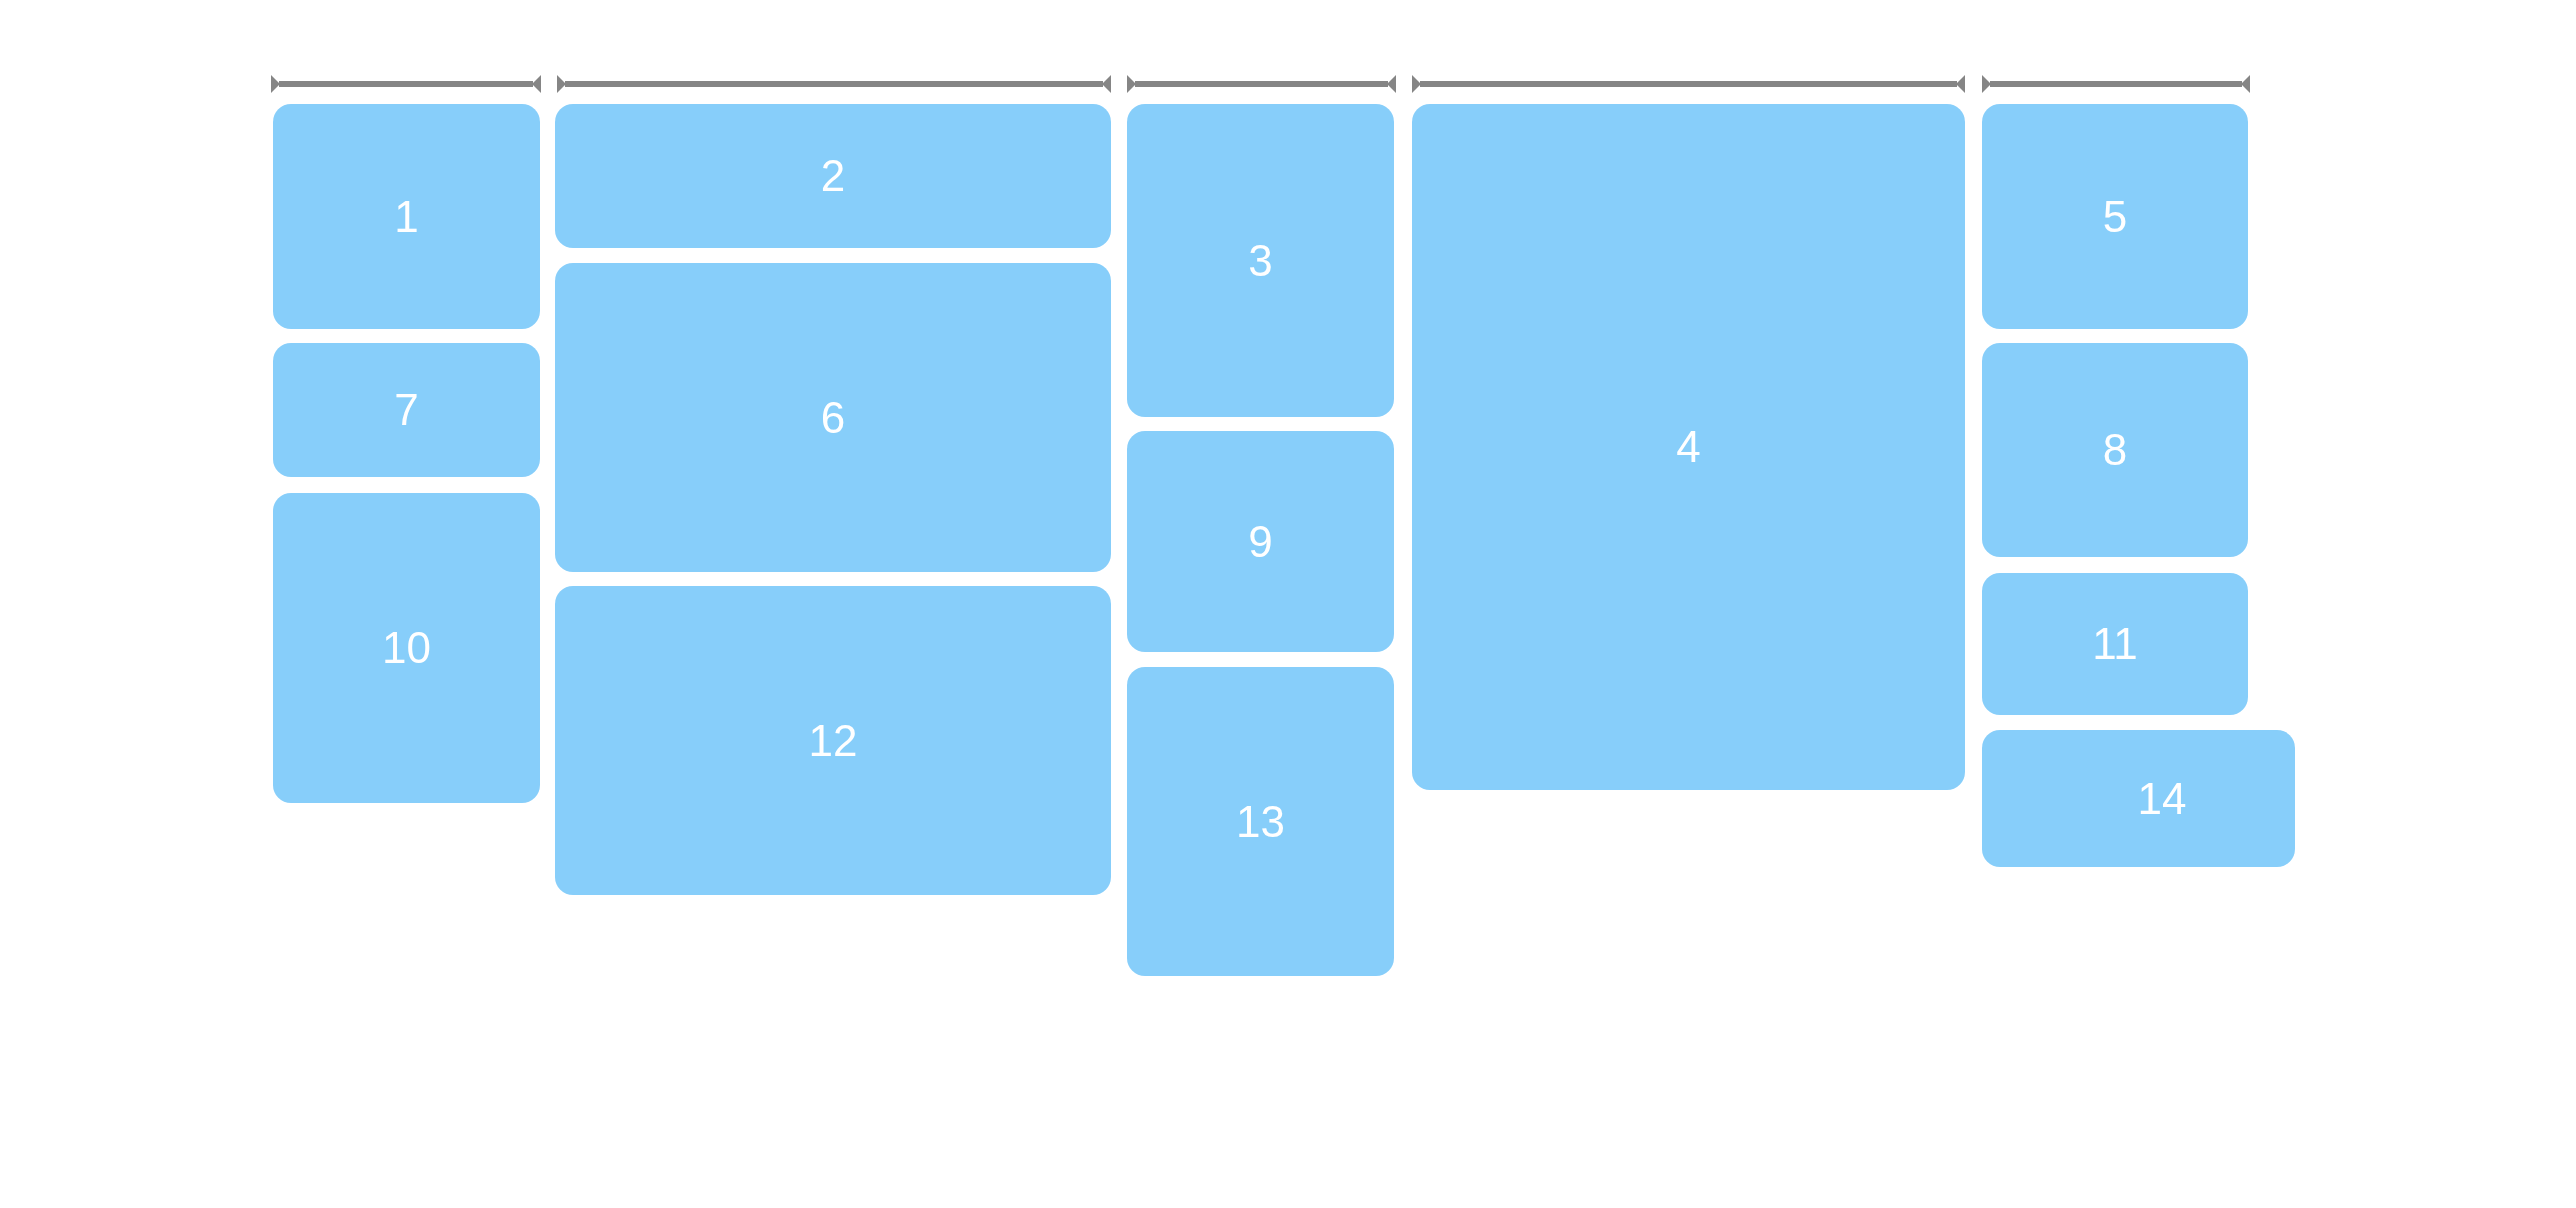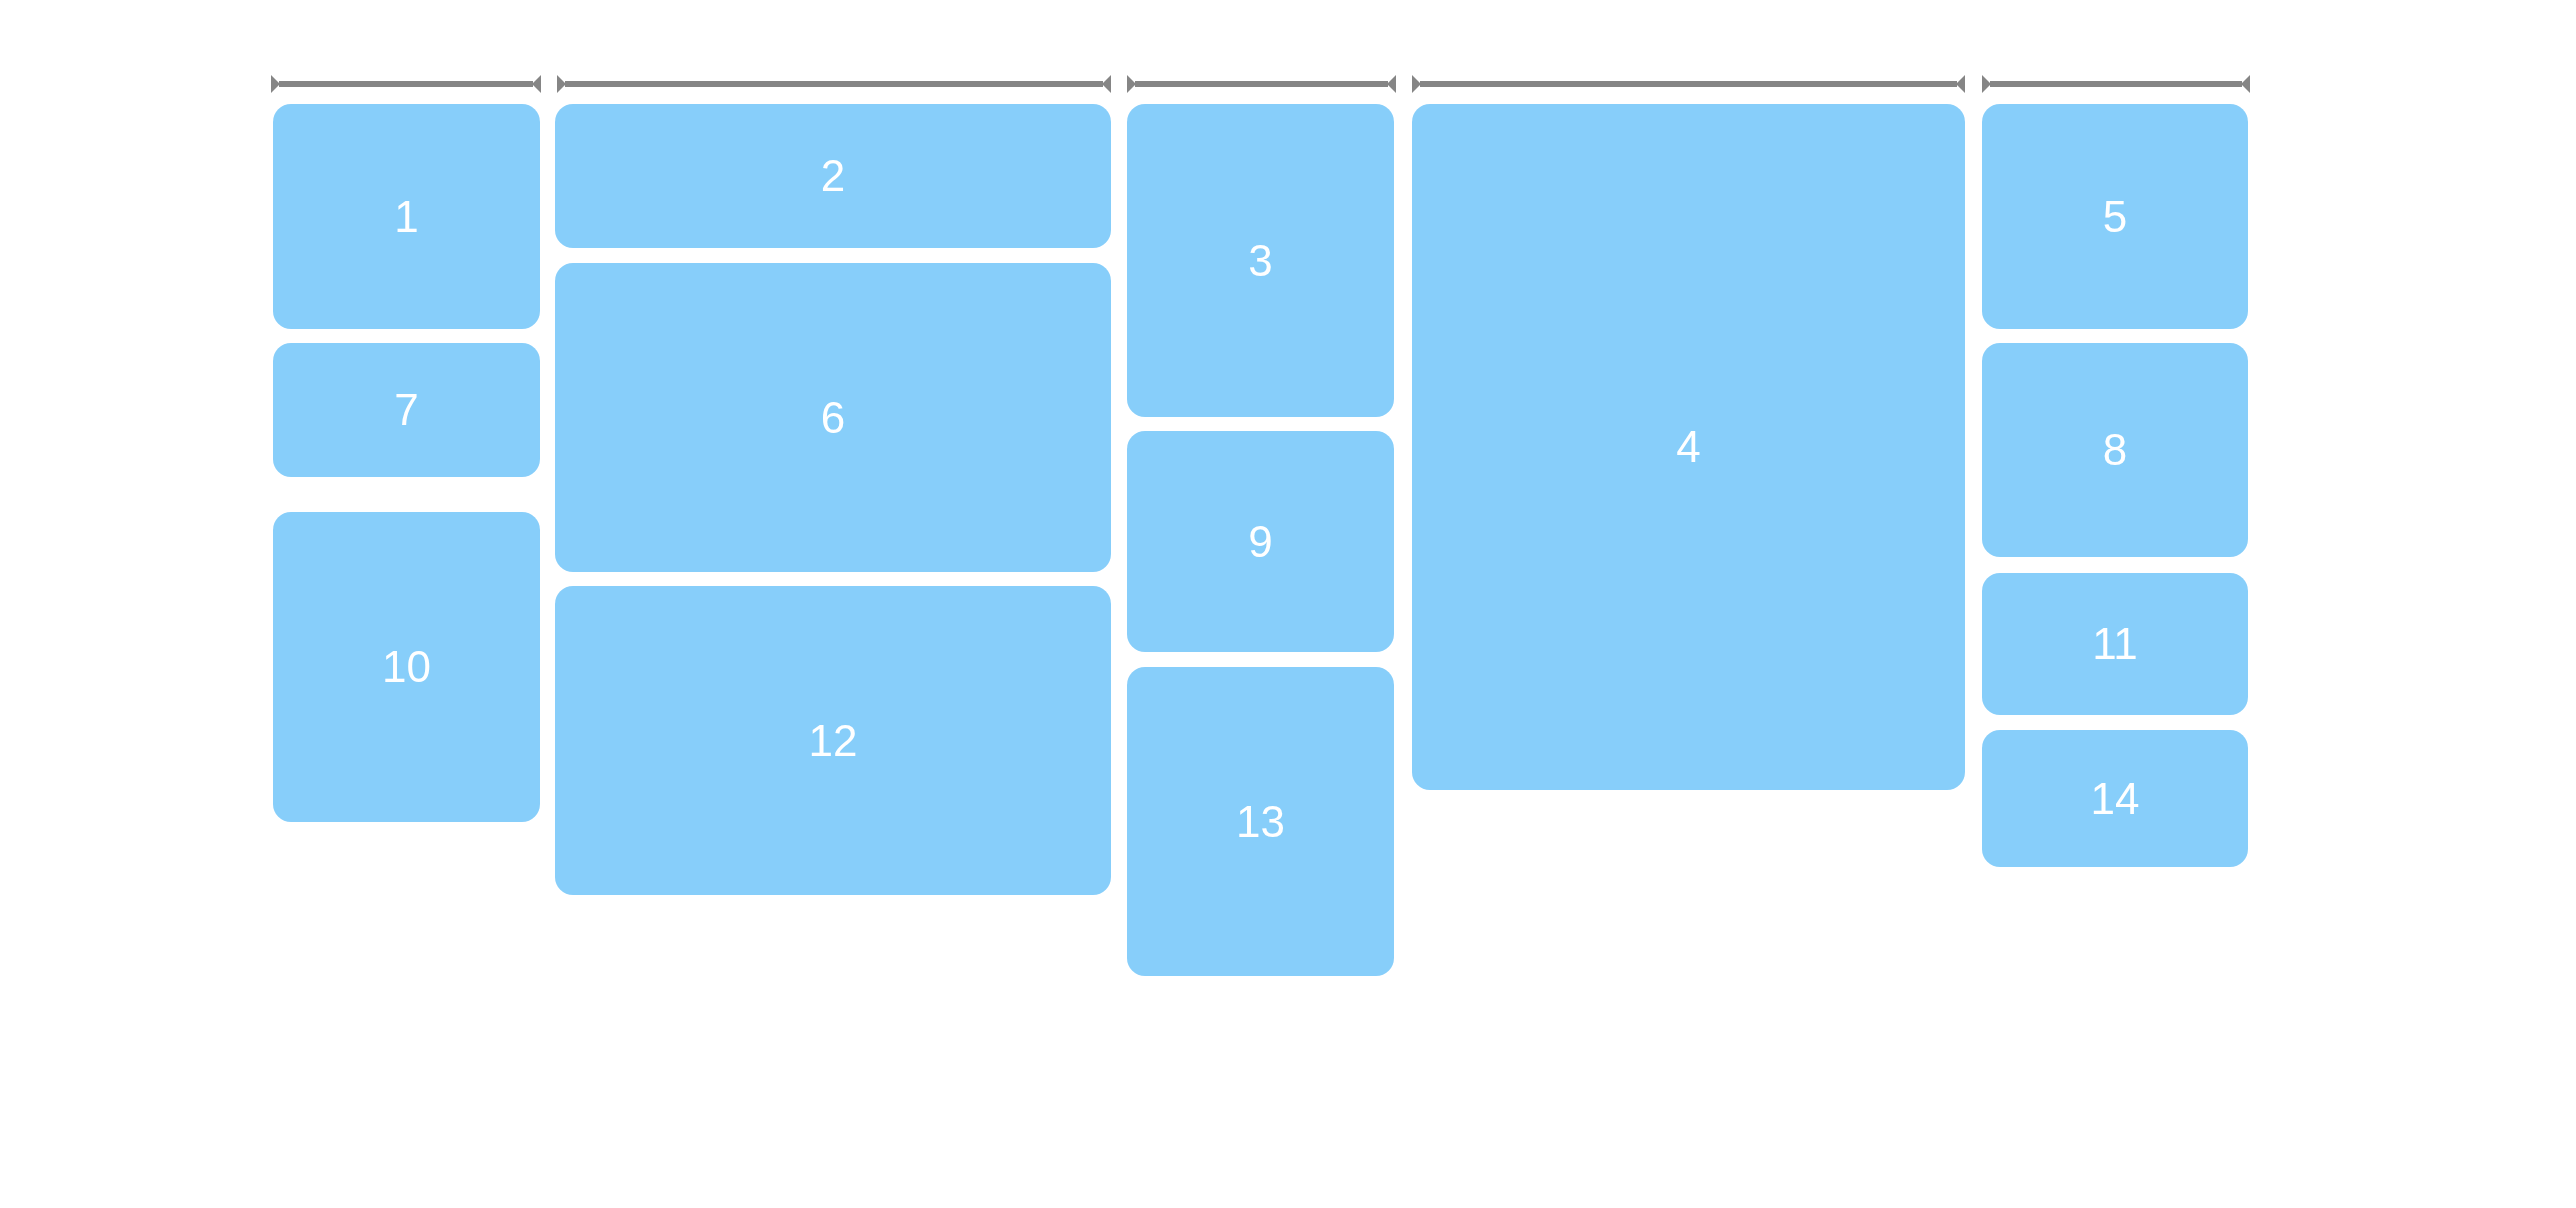--- a/index.html
+++ b/index.html
@@ -104,30 +104,30 @@
   </div>
   <div class="item" style="left: 273px; top: 343px; width: 267px; height: 134px;">
     <span class="item-label">7</span>
   </div>
   <div class="item" style="left: 1982px; top: 343px; width: 266px; height: 214px;">
     <span class="item-label">8</span>
   </div>
   <div class="item" style="left: 1127px; top: 431px; width: 267px; height: 221px;">
     <span class="item-label">9</span>
   </div>
-  <div class="item" style="left: 273px; top: 493px; width: 267px; height: 310px; margin-top: 19px;">
+  <div class="item" style="left: 273px; top: 493px; width: 267px; height: 310px;">
     <span class="item-label">10</span>
   </div>
   <div class="item" style="left: 1982px; top: 573px; width: 266px; height: 142px; text-align: right;">
     <span class="item-label">11</span>
   </div>
   <div class="item" style="left: 555px; top: 586px; width: 556px; height: 309px;">
     <span class="item-label">12</span>
   </div>
   <div class="item" style="left: 1127px; top: 667px; width: 267px; height: 309px;">
     <span class="item-label">13</span>
   </div>
-  <div class="item" style="left: 1982px; top: 730px; width: 266px; height: 137px;">
+  <div class="item" style="left: 1982px; top: 730px; width: 266px; height: 137px; padding-left: 47px;">
     <span class="item-label">14</span>
   </div>
 
 </div>
 
 
 </body></html>

